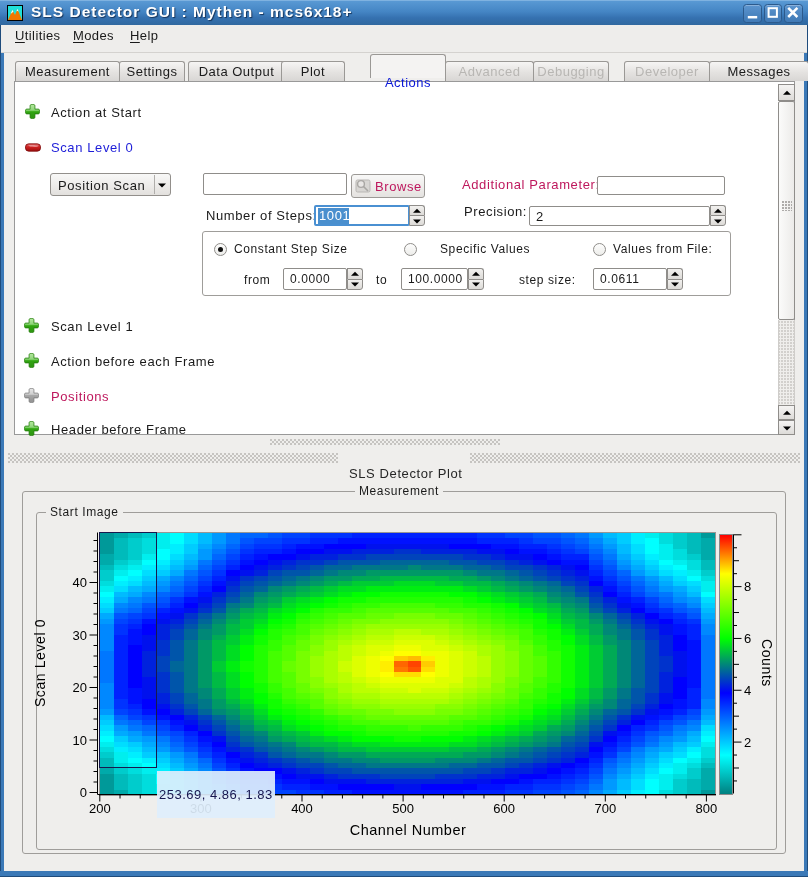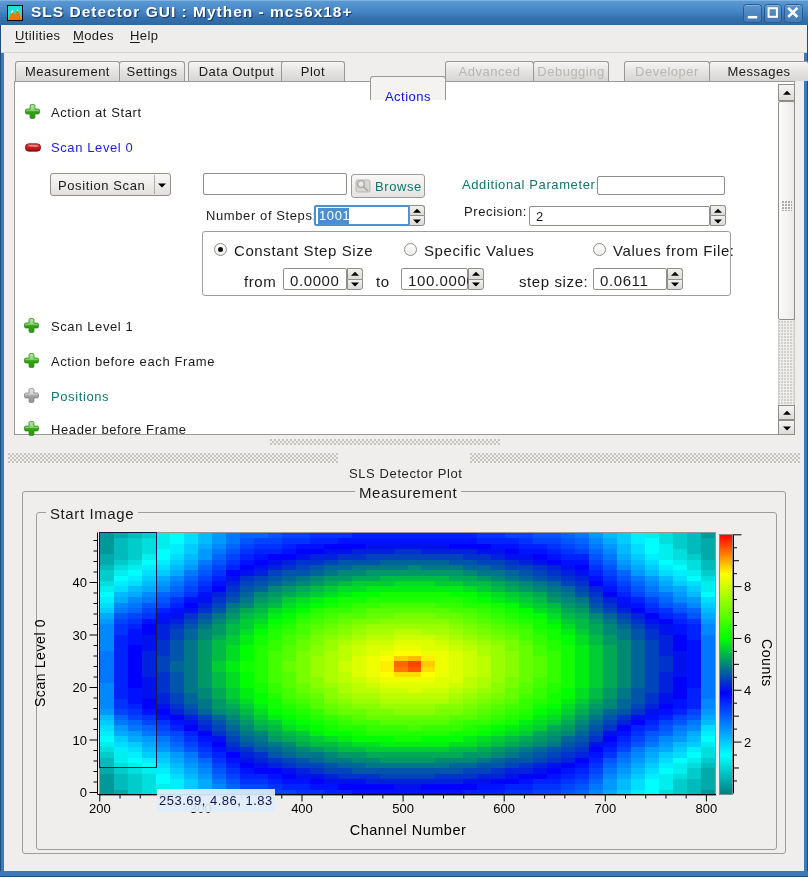--- a/index.html
+++ b/index.html
@@ -11,37 +11,37 @@
 #frameB{left:0;bottom:0;width:808px;height:6px;background:#3b79b7;border-bottom:1px solid #1f4c7c;box-sizing:border-box}
 #title-text{left:31px;top:3px;font-size:15.5px;font-weight:bold;color:#fff;text-shadow:1px 1px 1px rgba(10,30,60,.75);letter-spacing:1px}
 .winbtn{position:absolute;top:4px;width:18.5px;height:18.5px;border-radius:3.5px;background:linear-gradient(#5d95cf,#4a84bf 60%,#417ab6);border:1px solid #2c5a8c;box-sizing:border-box;box-shadow:inset 0 1px 0 rgba(255,255,255,.28)}
 
 #menubar{left:1px;top:25px;width:806px;height:27px;background:#eeedeb;border-bottom:1px solid #d4d2cf}
 .menuitem{position:absolute;top:28px;font-size:13px;color:#1a1a1a;letter-spacing:.4px}
 .mn{text-decoration:underline;text-underline-offset:2px}
 
 .tab{position:absolute;top:61px;height:20px;background:linear-gradient(#f6f5f4,#e4e2e0 55%,#d8d6d4);border:1px solid #9a9895;border-bottom:none;border-radius:3px 3px 0 0;box-sizing:border-box;font-size:13px;text-align:center;color:#1b1b1b;padding-top:2px;letter-spacing:.5px}
 .tab.dis{color:#b8b6b3}
-#tab-actions{top:76px;height:24px;background:#f4f3f2;color:#0916d8;z-index:5;border-radius:3px 3px 0 0;padding-top:12px}
+#tab-actions{top:54px;height:24px;background:#f4f3f2;color:#0916d8;z-index:5;border-radius:3px 3px 0 0;padding-top:20px}
 #pane{left:14px;top:81px;width:781px;height:354px;background:#fff;border:1px solid #999;box-sizing:border-box}
 
 .gb{position:absolute;border:1px solid #9f9d9a;border-radius:3px;box-sizing:border-box}
 .field{position:absolute;background:#fff;border:1px solid #8f8d8a;border-radius:2px;box-sizing:border-box;font-size:13px;color:#111}
 .btnface{background:linear-gradient(#f8f8f7,#eceae8 60%,#e2e0dd);border:1px solid #928f8b;border-radius:3px;box-sizing:border-box}
 .spinbtns{position:absolute;width:16px;display:flex;flex-direction:column}
 .spinbtns div{flex:1;background:linear-gradient(#f2f1ef,#dcdad7);border:1px solid #8f8d8a;box-sizing:border-box;position:relative}
 .spinbtns div.up{border-radius:0 3px 0 0;border-bottom:none}
 .spinbtns div.dn{border-radius:0 0 3px 0}
 .arr{position:absolute;left:50%;top:50%;width:0;height:0;border-left:4px solid transparent;border-right:4px solid transparent}
 .arr.u{border-bottom:4px solid #000;transform:translate(-50%,-55%)}
 .arr.d{border-top:4px solid #000;transform:translate(-50%,-40%)}
 .radio{position:absolute;width:13px;height:13px;border-radius:50%;background:linear-gradient(#fdfdfd,#ededea);border:1px solid #8f8d8a;box-sizing:border-box}
 .radio.on::after{content:"";position:absolute;left:3px;top:3px;width:5px;height:5px;border-radius:50%;background:#111}
-.glabel{position:absolute;font-size:15px;color:#1a1a1a;white-space:nowrap;letter-spacing:.6px}
-.dis-t{color:#0f766e}
+.glabel{position:absolute;font-size:12px;color:#1a1a1a;white-space:nowrap;letter-spacing:.6px}
+.dis-t{color:#be185d}
 
 .sb-btn{position:absolute;left:778px;width:17px;background:linear-gradient(#f5f4f3,#dddbd8);border:1px solid #8f8d8a;box-sizing:border-box}
 #sb-thumb{position:absolute;left:778px;width:17px;background:linear-gradient(90deg,#fbfbfa,#ecebe9);border:1px solid #8f8d8a;box-sizing:border-box;border-radius:2px}
 #sb-groove{position:absolute;left:778px;width:17px;background:#ecebe9;border-left:1px solid #cfcdca;border-right:1px solid #cfcdca;box-sizing:border-box;background-image:radial-gradient(circle at 0.5px 0.5px,#d2d0cd 45%,transparent 55%);background-size:3px 3px;background-position:2px 1px;background-color:#efeeec}
 .dots{background-image:radial-gradient(circle at 1px 1px,#c6c4c1 0,#c6c4c1 .85px,transparent 1.05px),radial-gradient(circle at 1px 1px,#c6c4c1 0,#c6c4c1 .85px,transparent 1.05px);background-size:4px 4px,4px 4px;background-position:0 0,2px 2px}
 
 #plot-note{position:absolute;font-size:13px;color:#16164f;background:rgba(222,238,252,.92);letter-spacing:.5px}
 </style></head>
 <body>
 <svg width="0" height="0" style="position:absolute">
@@ -161,21 +161,21 @@
     </div>
     <div class="dn">
       <span class="arr d"></span>
     </div>
   </div>
 
 <div class="gb" style="left:202px;top:231px;width:529px;height:65px"></div>
 <div class="radio on" style="left:214px;top:243px"></div>
 <div class="glabel" style="left:234px;top:242px">Constant Step Size</div>
 <div class="radio" style="left:404px;top:243px"></div>
-<div class="glabel" style="left:424px;top:242px">Specific Values</div>
+<div class="glabel" style="left:440px;top:242px">Specific Values</div>
 <div class="radio" style="left:593px;top:243px"></div>
 <div class="glabel" style="left:613px;top:242px">Values from File:</div>
 <div class="glabel" style="left:244px;top:273px">from</div>
 <div class="field" style="left:283px;top:268px;width:64px;height:22px"></div>
 <div class="glabel" style="left:290px;top:272px">0.0000</div>
 <div class="spinbtns" style="left:347px;top:268px;height:22px">
     <div class="up">
       <span class="arr u"></span>
     </div>
     <div class="dn">
@@ -2165,21 +2165,21 @@
         <rect x="38" width="1.05" height="1.05" fill="#0ef"></rect>
         <rect x="39" width="1.05" height="1.05" fill="#0ff"></rect>
         <rect x="40" width="1.05" height="1.05" fill="#0dd"></rect>
         <rect x="41" width="1.05" height="1.05" fill="#0cc"></rect>
         <rect x="42" width="1.05" height="1.05" fill="#0bb"></rect>
         <rect x="43" width="1.05" height="1.05" fill="#099"></rect>
       </g>
     </svg>
   </div>
 <div class="abs" style="left:99px;top:532px;width:58px;height:236px;border:1px solid #18184e;box-sizing:border-box;z-index:7"></div>
-<div id="plot-note" style="left:157px;top:789px;z-index:8;padding:4px 2px">253.69, 4.86, 1.83</div>
+<div id="plot-note" style="left:157px;top:771px;z-index:8;padding:16px 2px">253.69, 4.86, 1.83</div>
 <div class="abs" style="left:718.5px;top:533.5px;width:14px;height:261px;border:1px solid #8a8a8a;box-sizing:border-box;z-index:6">
     <svg width="12" height="259" style="display:block">
       <defs>
         <linearGradient id="cbg" x1="0" y1="1" x2="0" y2="0">
           <stop offset="0" stop-color="#008080"></stop>
           <stop offset=".15" stop-color="#00ffff"></stop>
           <stop offset=".39" stop-color="#0000ff"></stop>
           <stop offset=".6" stop-color="#00ff00"></stop>
           <stop offset=".85" stop-color="#ffff00"></stop>
           <stop offset="1" stop-color="#ff0000"></stop>

